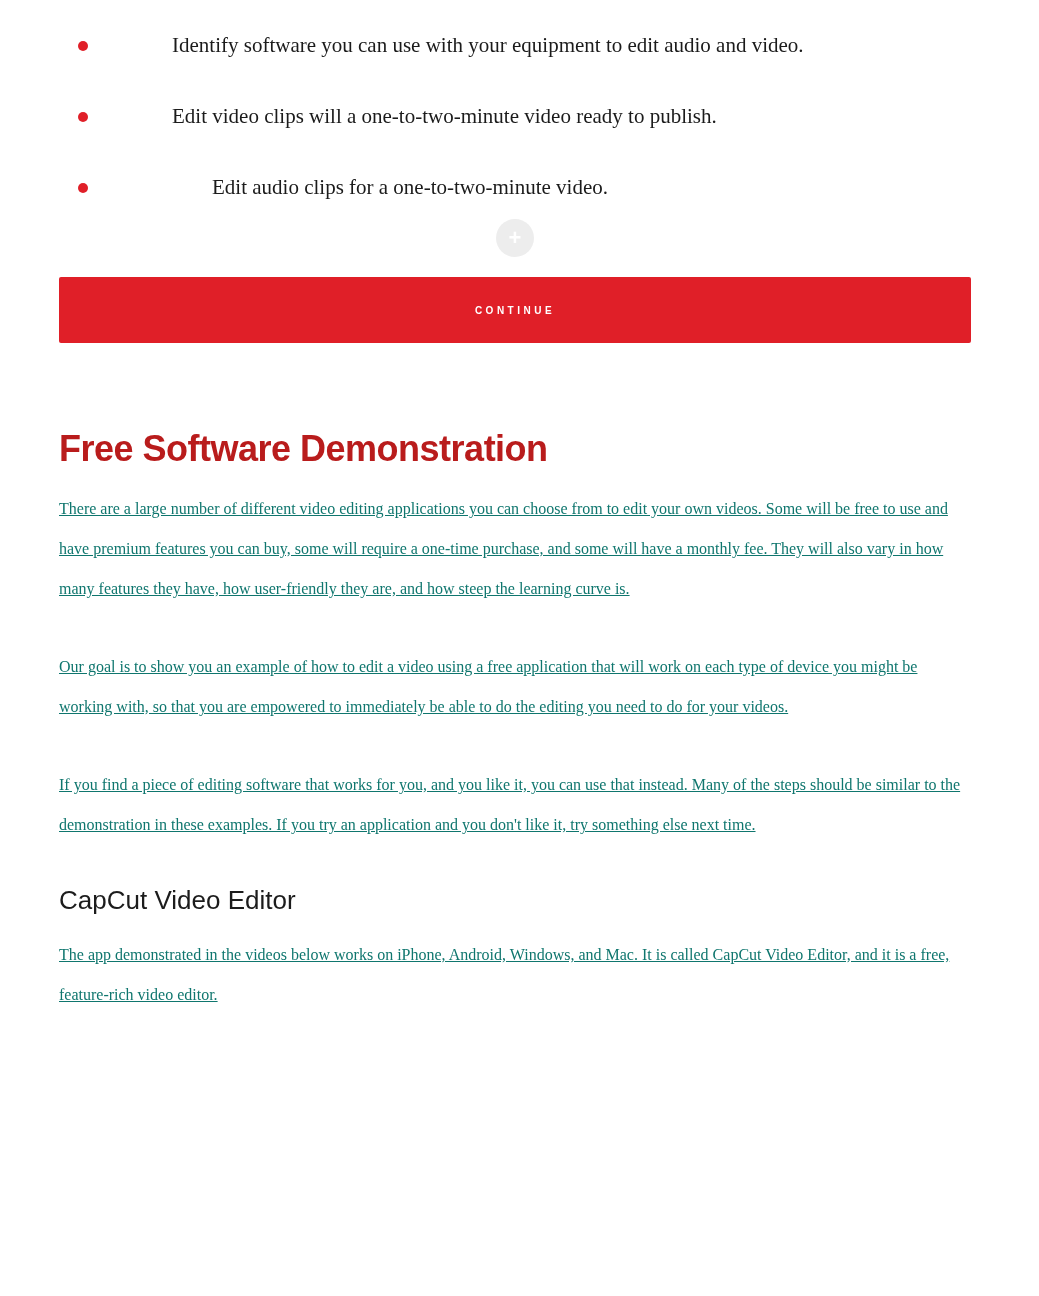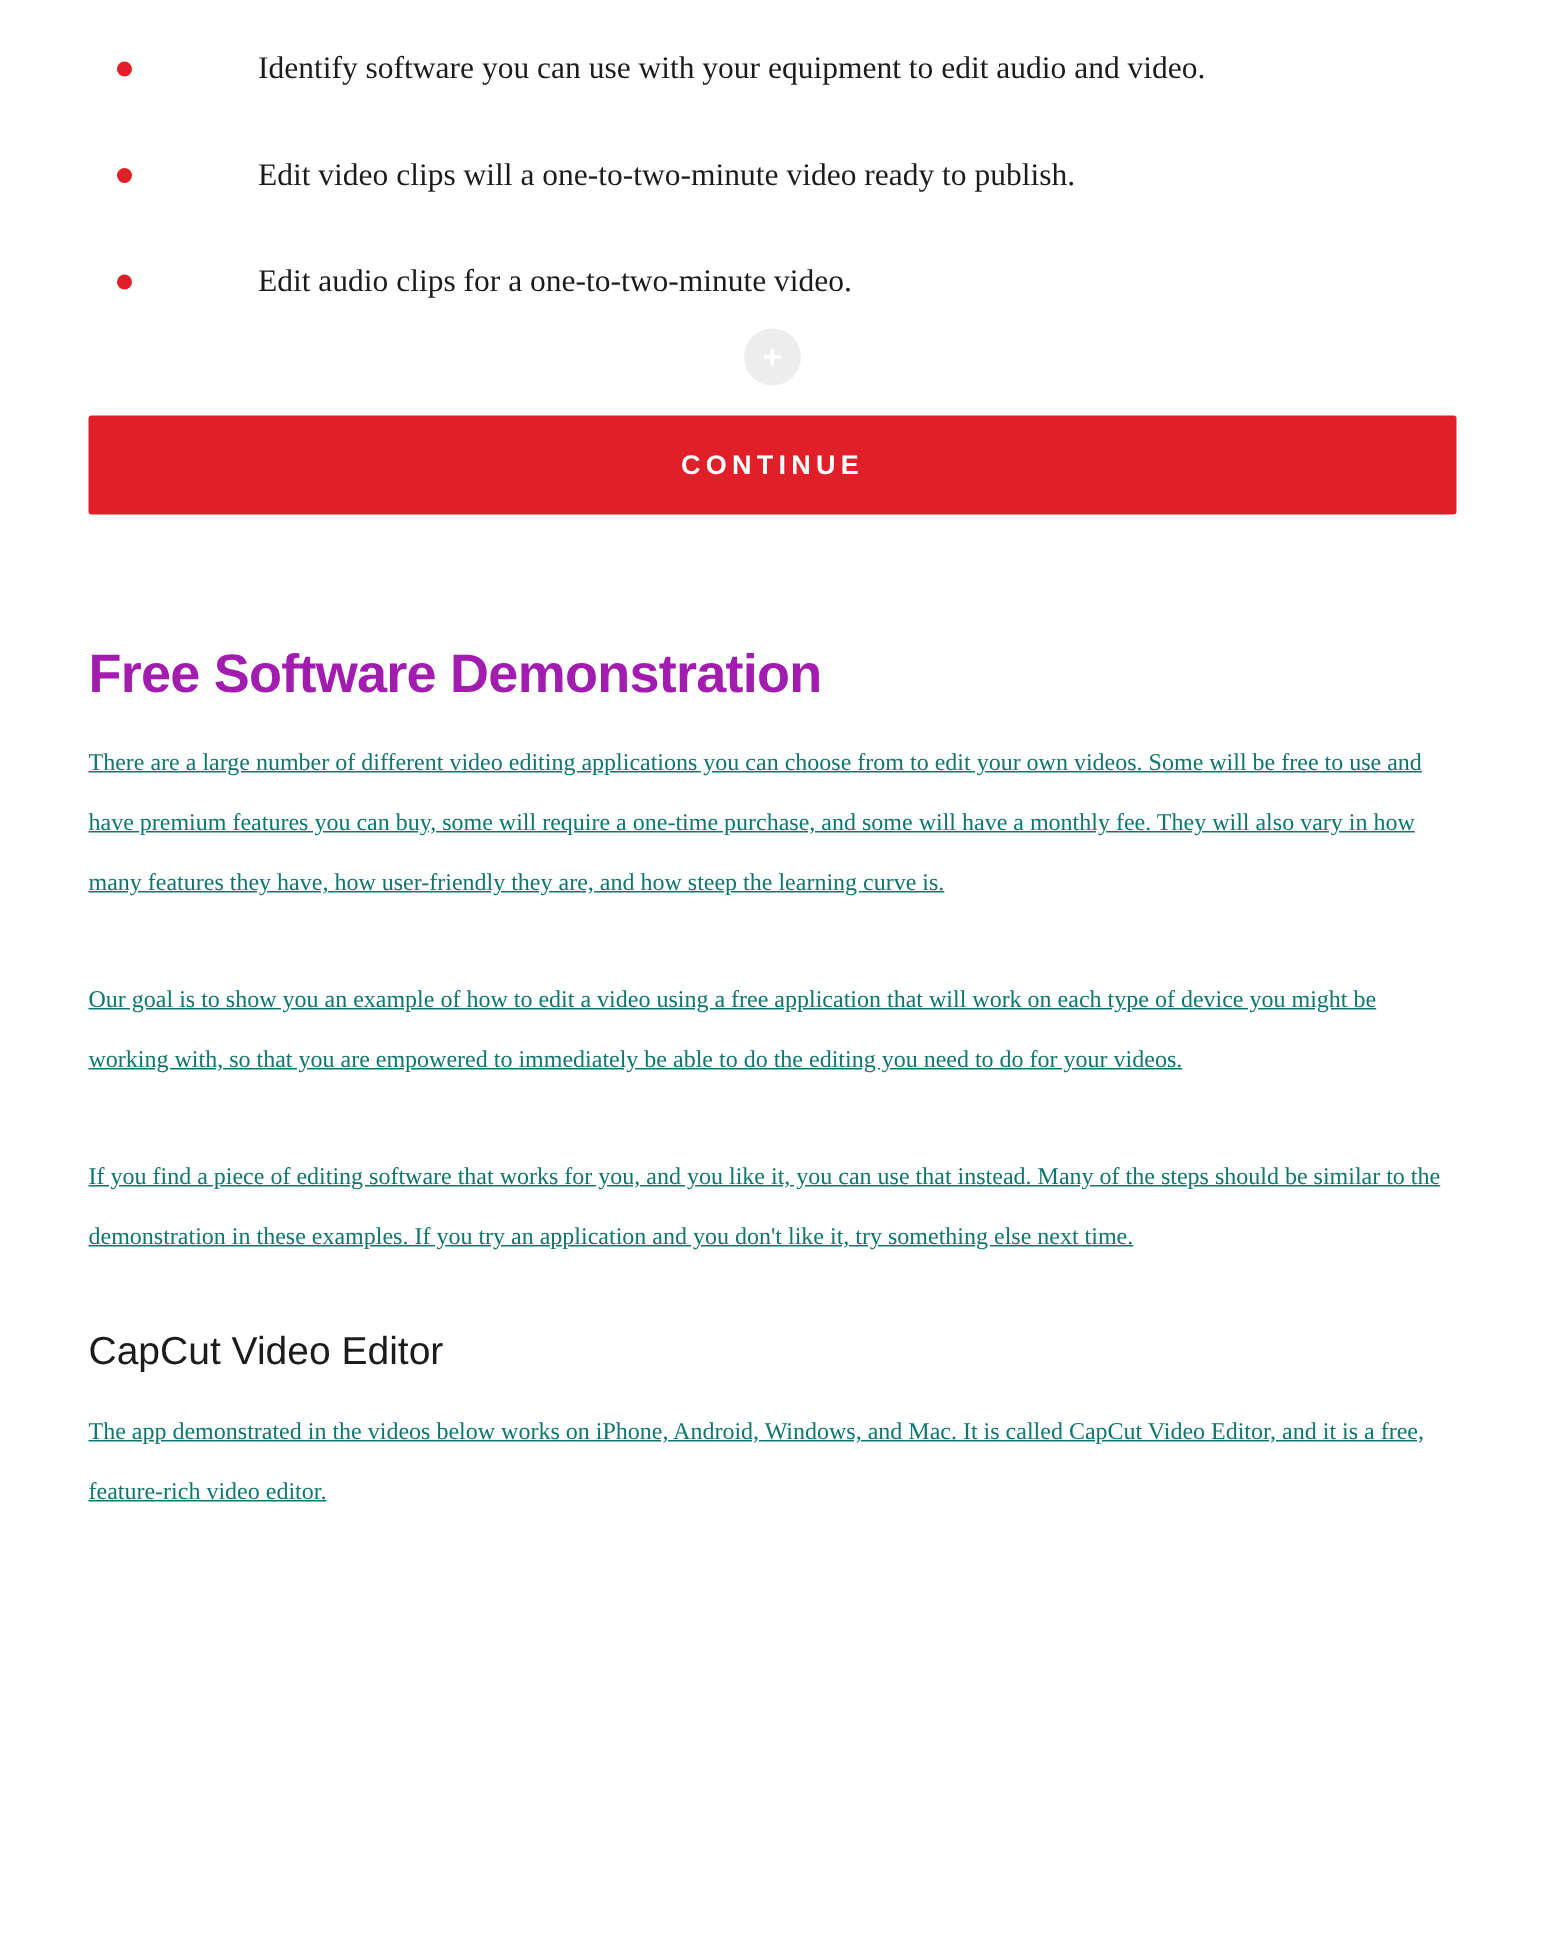--- a/index.html
+++ b/index.html
@@ -25,21 +25,21 @@
     padding: 0;
   }
   .objectives li {
     display: flex;
     align-items: flex-start;
     font-size: 21px;
     line-height: 35px;
     margin-bottom: 36px;
     color: #1b1b1b;
   }
-  .objectives li:last-child { margin-bottom: 0; }
+  .objectives li:last-child { margin-bottom: 0; gap: 40px; }
   .bullet {
     flex: none;
     width: 10px;
     height: 10px;
     border-radius: 50%;
     background: #e01f28;
     margin: 13px 0 0 19px;
   }
   .li-text {
     padding-left: 84px;
@@ -75,35 +75,35 @@
   
   .continue-btn {
     display: block;
     width: 100%;
     height: 66px;
     background: #e01f28;
     border: none;
     border-radius: 2px;
     color: #ffffff;
     font-family: "Liberation Sans", sans-serif;
-    font-size: 18px;
+    font-size: 10px;
     font-weight: bold;
     letter-spacing: 3.5px;
     text-align: center;
     cursor: pointer;
   }
 
   
   h1.section-heading {
     margin: 84px 0 0 0;
     font-family: "Liberation Sans", sans-serif;
     font-weight: bold;
     font-size: 36px;
     line-height: 44px;
-    color: #a21caf;
+    color: #b91c1c;
     letter-spacing: -0.5px;
   }
   .article p {
     margin: 0 0 38px 0;
     font-size: 16px;
     line-height: 40px;
     color: #0f766e;
     text-decoration: underline;
   }
   .article p.first-after-heading { margin-top: 18px; }

